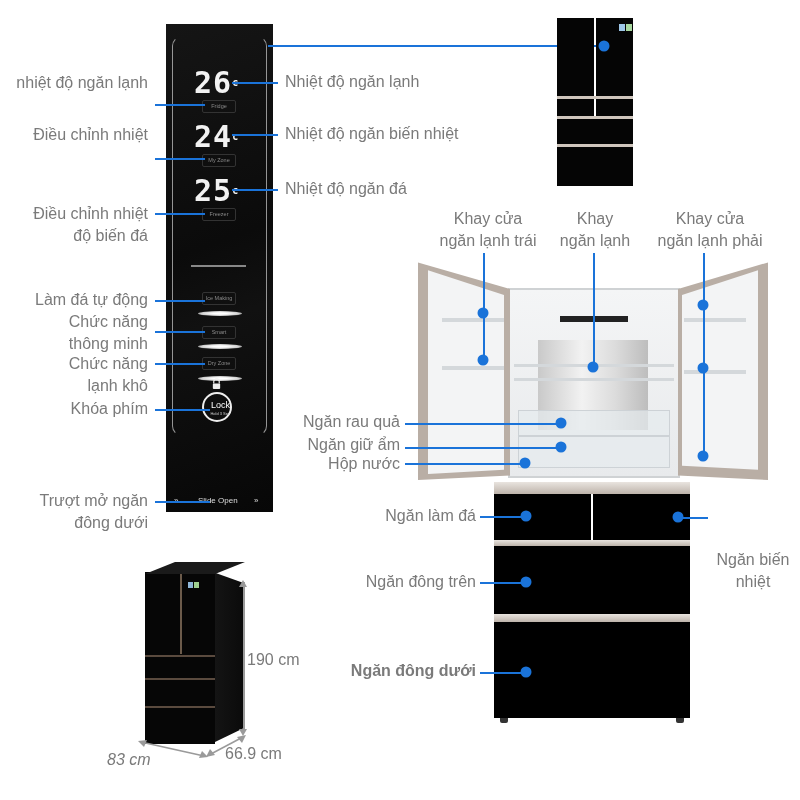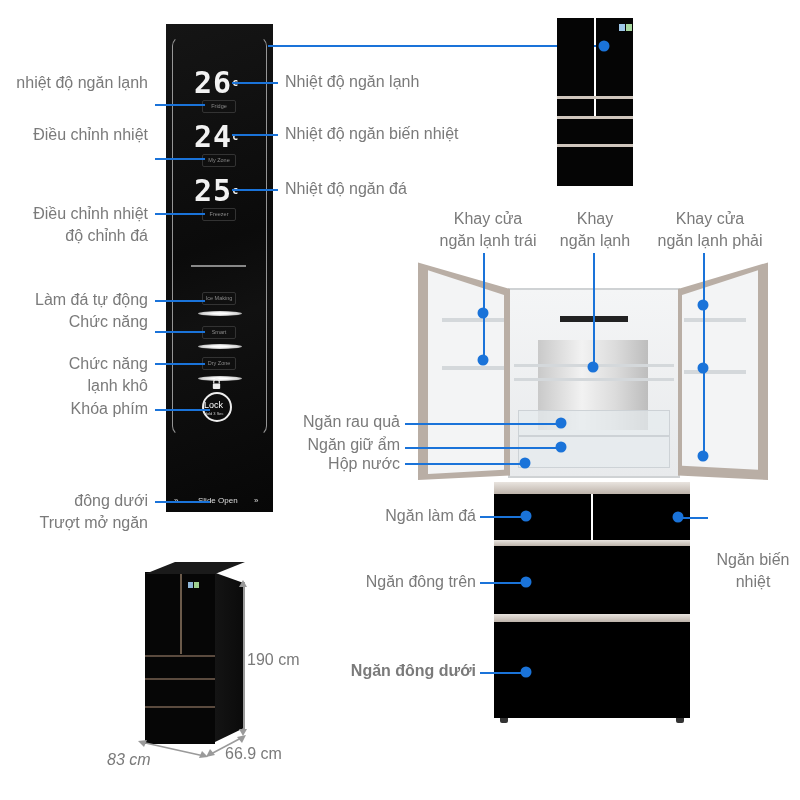--- a/index.html
+++ b/index.html
@@ -15,21 +15,21 @@
   .dot { position: absolute; width: 11px; height: 11px; border-radius: 50%; background: #1a73d9; transform: translate(-50%, -50%); }
 
   
   .panel { position: absolute; left: 166px; top: 24px; width: 107px; height: 488px; background: linear-gradient(160deg, #151515 0%, #0b0b0b 45%, #111 60%, #070707 100%); }
   .panel-frame { position: absolute; left: 6px; top: 12px; width: 95px; height: 400px; border: 1.5px solid #b8b8b8; border-top-color: transparent; border-bottom-color: transparent; border-radius: 10px; opacity: .8; }
   .temp { position: absolute; left: 28px; width: 60px; font-family: "DejaVu Sans Mono", monospace; font-size: 30px; line-height: 30px; color: #f2f2f2; letter-spacing: 1px; font-weight: bold; }
   .temp .unit { font-size: 10px; vertical-align: bottom; letter-spacing: 0; }
   .pbtn { position: absolute; left: 36px; width: 34px; height: 13px; border: 1px solid #333; border-radius: 2px; font-size: 5.5px; line-height: 11px; text-align: center; color: #8a8a8a; }
   .glow { position: absolute; left: 32px; width: 44px; height: 5px; border-radius: 50%; background: radial-gradient(ellipse at center, #ffffff 20%, #cfcfcf 60%, transparent 100%); }
   .divider { position: absolute; left: 25px; width: 55px; height: 1.5px; background: #888; }
-  .lockbtn { position: absolute; left: 36px; top: 367px; width: 30px; height: 30px; border-radius: 50%; border: 2px solid #eee; color: #fff; text-align: left; font-size: 9px; line-height: 12px; padding-top: 5px; }
+  .lockbtn { position: absolute; left: 36px; top: 367px; width: 30px; height: 30px; border-radius: 50%; border: 2px solid #eee; color: #fff; text-align: right; font-size: 9px; line-height: 12px; padding-top: 5px; }
   .lockbtn small { display: block; font-size: 4px; line-height: 5px; color: #ccc; }
   .padlock { position: absolute; left: 45px; top: 354px; width: 11px; height: 11px; }
   .slide { position: absolute; left: 0; bottom: 4px; width: 107px; font-size: 8px; color: #ddd; }
   .slide span { position: absolute; }
 
   
   .minifridge { position: absolute; left: 557px; top: 18px; width: 76px; height: 170px; }
   .mf-part { position: absolute; background: #050505; }
   .mf-gap { position: absolute; background: #cfc6bd; }
 
@@ -99,44 +99,45 @@
   </div>
 <div class="line hline" style="left:155px; top:104px; width:50px;"></div>
 
 <div class="lbl right" style="left:0; top:124px; width:148px;">
     <div>Điều chỉnh nhiệt</div>
   </div>
 <div class="line hline" style="left:155px; top:158px; width:50px;"></div>
 
 <div class="lbl right" style="left:0; top:203px; width:148px;">
     <div>Điều chỉnh nhiệt</div>
-    <div>độ chỉnh đá</div>
+    <div>độ biến đá</div>
   </div>
 <div class="line hline" style="left:155px; top:213px; width:50px;"></div>
 
 <div class="lbl right" style="left:0; top:289px; width:148px;">Làm đá tự động</div>
 <div class="line hline" style="left:155px; top:300px; width:50px;"></div>
 
 <div class="lbl right" style="left:0; top:311px; width:148px;">
     <div>Chức năng</div>
+    <div>thông minh</div>
   </div>
 <div class="line hline" style="left:155px; top:331px; width:50px;"></div>
 
 <div class="lbl right" style="left:0; top:353px; width:148px;">
     <div>Chức năng</div>
     <div>lạnh khô</div>
   </div>
 <div class="line hline" style="left:155px; top:363px; width:50px;"></div>
 
 <div class="lbl right" style="left:0; top:398px; width:148px;">Khóa phím</div>
 <div class="line hline" style="left:155px; top:409px; width:55px;"></div>
 
 <div class="lbl right" style="left:0; top:490px; width:148px;">
+    <div>Trượt mở ngăn</div>
     <div>đông dưới</div>
-    <div>Trượt mở ngăn</div>
   </div>
 <div class="line hline" style="left:155px; top:501px; width:55px;"></div>
 
 <div class="line hline" style="left:232px; top:82px; width:46px;"></div>
 <div class="lbl" style="left:285px; top:71px;">Nhiệt độ ngăn lạnh</div>
 <div class="line hline" style="left:232px; top:134px; width:46px;"></div>
 <div class="lbl" style="left:285px; top:123px;">Nhiệt độ ngăn biến nhiệt</div>
 <div class="line hline" style="left:232px; top:189px; width:46px;"></div>
 <div class="lbl" style="left:285px; top:178px;">Nhiệt độ ngăn đá</div>
 

